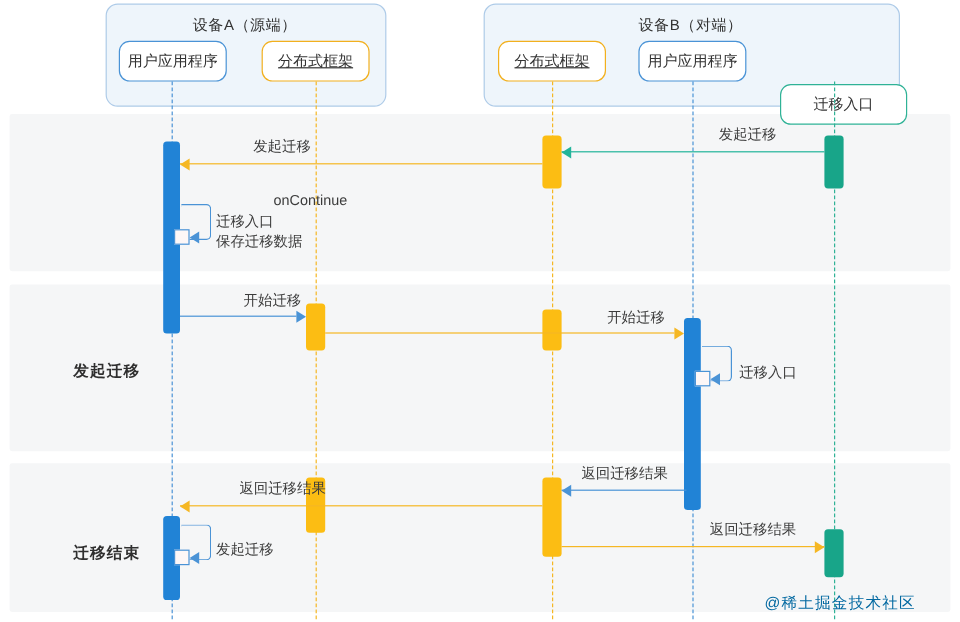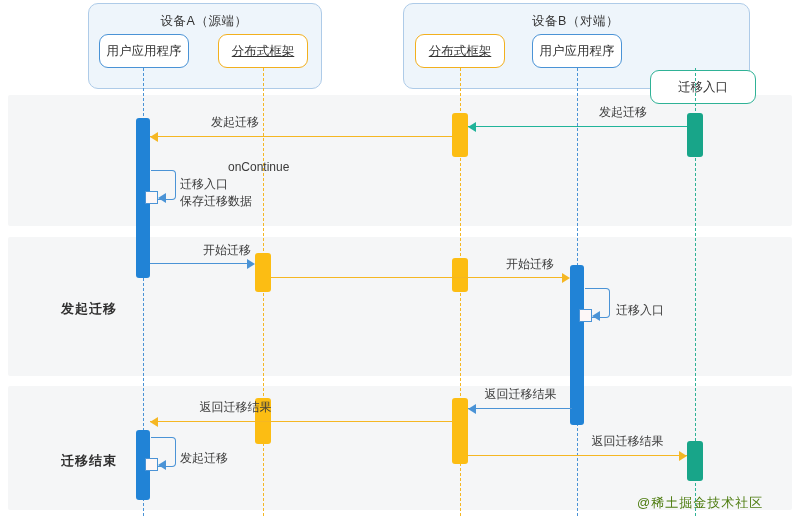--- a/index.html
+++ b/index.html
@@ -68,21 +68,21 @@
 
   
   .selfloop{position:absolute;border:1.4px solid #4a93d6;border-left:none;border-radius:0 4px 4px 0;}
   .selfbox{
     position:absolute;width:13px;height:13px;background:#fdf7f7;
     border:1.4px solid #4a93d6;box-sizing:border-box;
   }
   .self-label{position:absolute;font-size:12px;color:#3b3b3b;white-space:nowrap;line-height:17px;}
 
   .watermark{
-    position:absolute;font-size:13px;color:#4d7c0f;letter-spacing:1px;white-space:nowrap;
+    position:absolute;font-size:13px;color:#0369a1;letter-spacing:1px;white-space:nowrap;
   }
 </style>
 </head>
 <body>
 
 <div id="stage">
 
   <div class="band" style="top:95px;height:131px;"></div>
   <div class="band" style="top:237px;height:139px;"></div>
   <div class="band" style="top:386px;height:124px;"></div>

